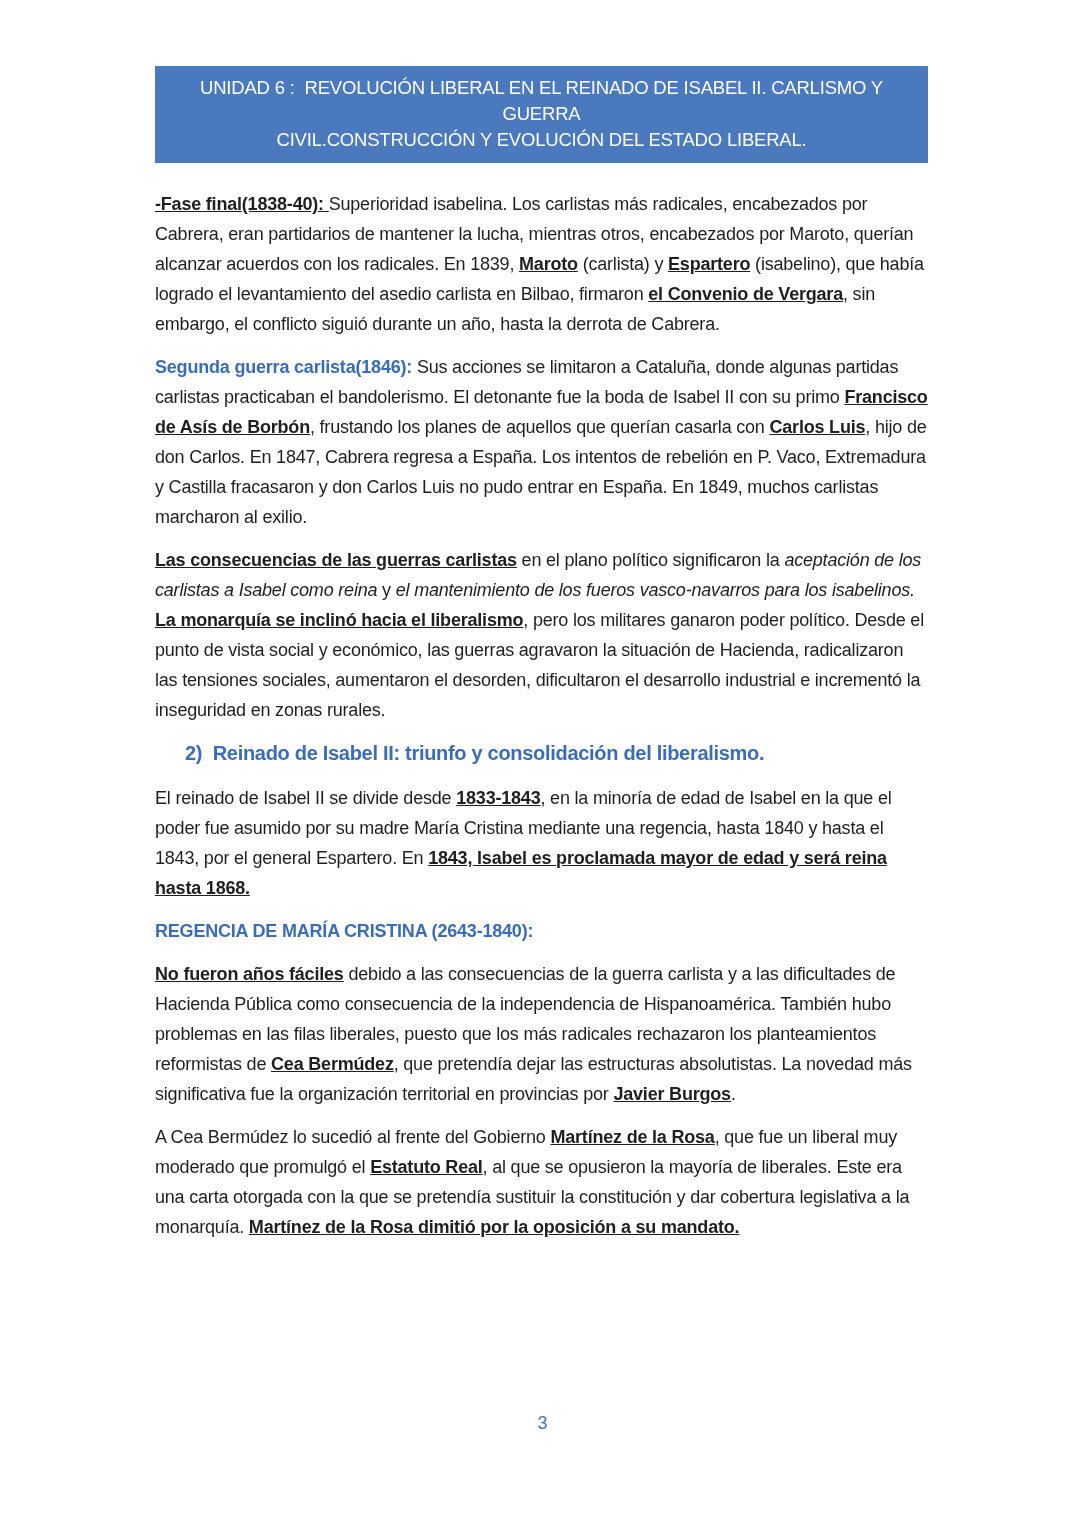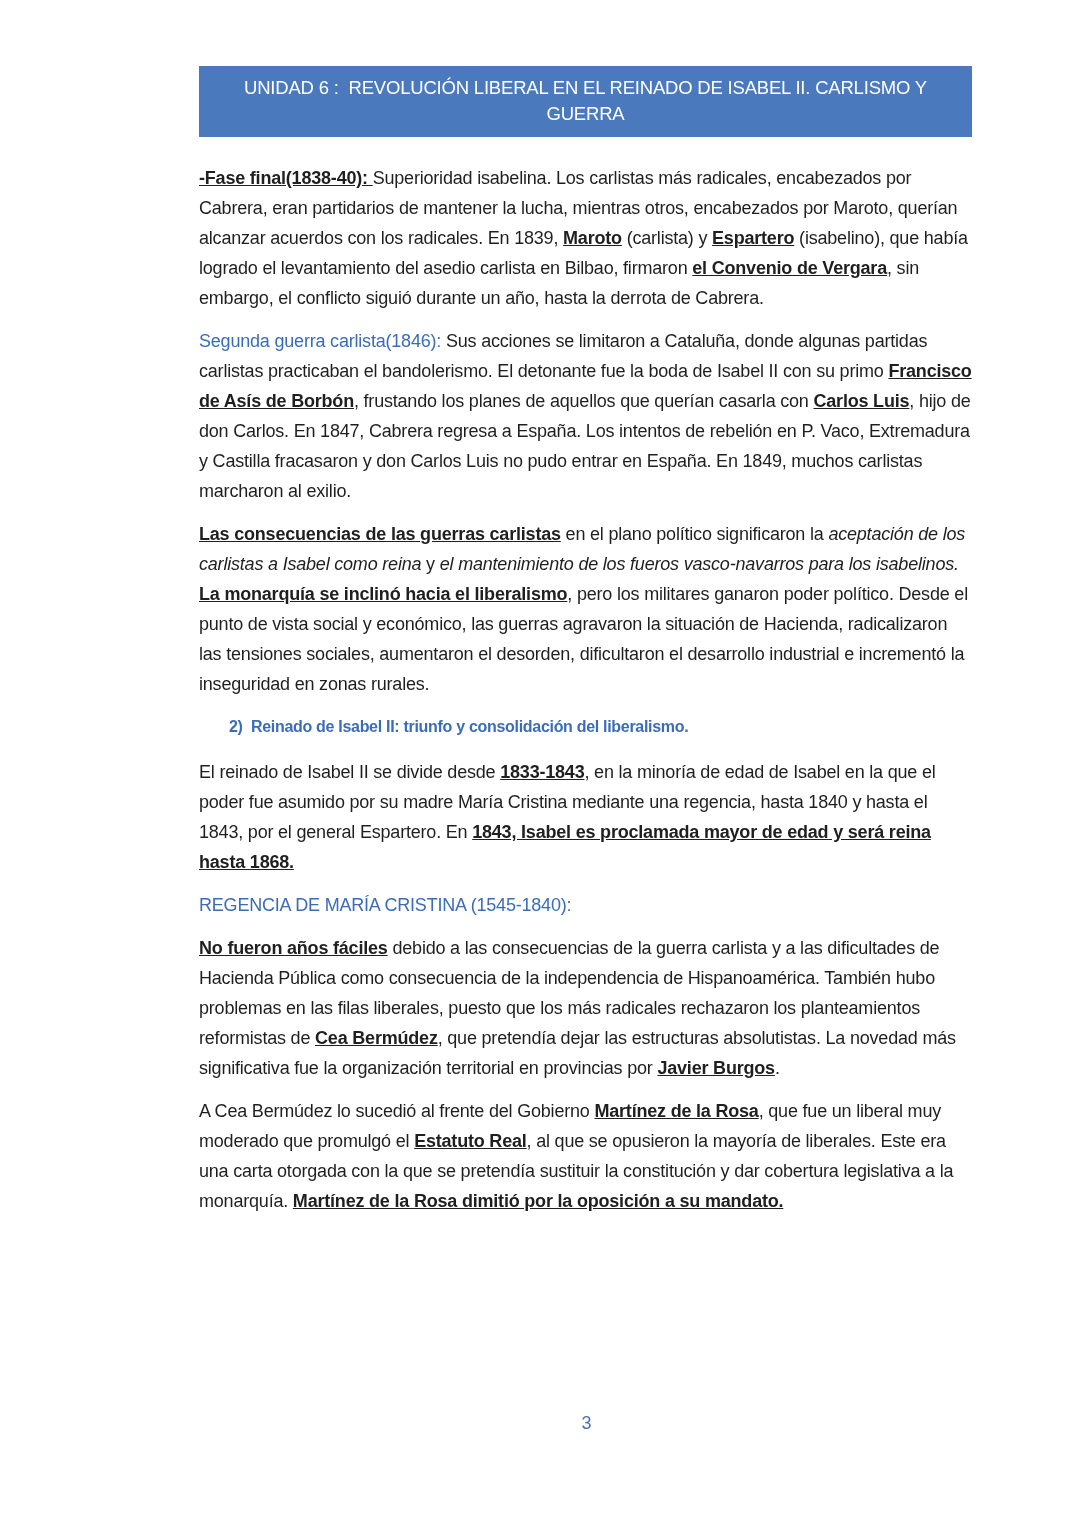--- a/index.html
+++ b/index.html
@@ -18,21 +18,20 @@
     width: 1080px;
     height: 1527px;
     position: relative;
     font-family: "Liberation Sans", sans-serif;
     color: var(--body-text, #1F1F1F);
   }
   .page {
     position: absolute;
     inset: 0;
     padding: 66px 150px 0 155px;
-    margin-left: 44px;
   }
   .header-box {
     width: 773px;
     background: var(--header-bg, #4A79BE);
     color: #ffffff;
     text-align: center;
     padding: 9px 24px 10px 24px;
     font-size: 18.5px;
     line-height: 26px;
     letter-spacing: -0.2px;
@@ -44,55 +43,56 @@
     font-size: 18px;
     line-height: 30px;
     letter-spacing: -0.2px;
   }
   .block {
     margin: 0 0 13px 0;
   }
   .block-h2 {
     color: var(--heading-blue, #3A6CB8);
     font-weight: 700;
-    font-size: 16px;
+    font-size: 20px;
     letter-spacing: -0.3px;
     padding-left: 30px;
     margin: 6px 0 15px 0;
     white-space: nowrap;
   }
   .run-b { font-weight: 700; text-decoration: underline; }
   .run-i { font-style: italic; }
-  .run-bb { font-weight: 400; color: var(--heading-blue, #3A6CB8); }
+  .run-bb { font-weight: 700; color: var(--heading-blue, #3A6CB8); }
   .footer {
     position: absolute;
     left: 155px;
     top: 1410px;
     width: 775px;
     text-align: center;
     color: var(--page-number-blue, #4A72B0);
     font-size: 18px;
     line-height: 26px;
   }
 </style>
 </head>
 <body>
 
 <div class="page">
 
   <div class="header-box">
     <span class="hline">UNIDAD 6 :&nbsp; REVOLUCIÓN LIBERAL EN EL REINADO DE ISABEL II. CARLISMO Y GUERRA</span>
+    <span class="hline">CIVIL.CONSTRUCCIÓN Y EVOLUCIÓN DEL ESTADO LIBERAL.</span>
   </div>
 
   <div class="doc-body">
       <p class="block block-p"><span class="run-b">-Fase final(1838-40): </span><span class="run">Superioridad isabelina. Los carlistas más radicales, encabezados por Cabrera, eran partidarios de mantener la lucha, mientras otros, encabezados por Maroto, querían alcanzar acuerdos con los radicales. En 1839, </span><span class="run-b">Maroto</span><span class="run"> (carlista) y </span><span class="run-b">Espartero</span><span class="run"> (isabelino), que había logrado el levantamiento del asedio carlista en Bilbao, firmaron </span><span class="run-b">el Convenio de Vergara</span><span class="run">, sin embargo, el conflicto siguió durante un año, hasta la derrota de Cabrera.</span></p>
       <p class="block block-p"><span class="run-bb">Segunda guerra carlista(1846): </span><span class="run">Sus acciones se limitaron a Cataluña, donde algunas partidas carlistas practicaban el bandolerismo. El detonante fue la boda de Isabel II con su primo </span><span class="run-b">Francisco de Asís de Borbón</span><span class="run">, frustando los planes de aquellos que querían casarla con </span><span class="run-b">Carlos Luis</span><span class="run">, hijo de don Carlos. En 1847, Cabrera regresa a España. Los intentos de rebelión en P. Vaco, Extremadura y Castilla fracasaron y don Carlos Luis no pudo entrar en España. En 1849, muchos carlistas marcharon al exilio.</span></p>
       <p class="block block-p"><span class="run-b">Las consecuencias de las guerras carlistas</span><span class="run"> en el plano político significaron la </span><span class="run-i">aceptación de los carlistas a Isabel como reina</span><span class="run"> y </span><span class="run-i">el mantenimiento de los fueros vasco-navarros para los isabelinos.</span><span class="run"> </span><span class="run-b">La monarquía se inclinó hacia el liberalismo</span><span class="run">, pero los militares ganaron poder político. Desde el punto de vista social y económico, las guerras agravaron la situación de Hacienda, radicalizaron las tensiones sociales, aumentaron el desorden, dificultaron el desarrollo industrial e incrementó la inseguridad en zonas rurales.</span></p>
       <p class="block block-h2"><span class="run">2)&nbsp; Reinado de Isabel II: triunfo y consolidación del liberalismo.</span></p>
       <p class="block block-p"><span class="run">El reinado de Isabel II se divide desde </span><span class="run-b">1833-1843</span><span class="run">, en la minoría de edad de Isabel en la que el poder fue asumido por su madre María Cristina mediante una regencia, hasta 1840 y hasta el 1843, por el general Espartero. En </span><span class="run-b">1843, Isabel es proclamada mayor de edad y será reina hasta 1868.</span></p>
-      <p class="block block-p"><span class="run-bb">REGENCIA DE MARÍA CRISTINA (1545-1840):</span></p>
+      <p class="block block-p"><span class="run-bb">REGENCIA DE MARÍA CRISTINA (2643-1840):</span></p>
       <p class="block block-p"><span class="run-b">No fueron años fáciles</span><span class="run"> debido a las consecuencias de la guerra carlista y a las dificultades de Hacienda Pública como consecuencia de la independencia de Hispanoamérica. También hubo problemas en las filas liberales, puesto que los más radicales rechazaron los planteamientos reformistas de </span><span class="run-b">Cea Bermúdez</span><span class="run">, que pretendía dejar las estructuras absolutistas. La novedad más significativa fue la organización territorial en provincias por </span><span class="run-b">Javier Burgos</span><span class="run">.</span></p>
       <p class="block block-p"><span class="run">A Cea Bermúdez lo sucedió al frente del Gobierno </span><span class="run-b">Martínez de la Rosa</span><span class="run">, que fue un liberal muy moderado que promulgó el </span><span class="run-b">Estatuto Real</span><span class="run">, al que se opusieron la mayoría de liberales. Este era una carta otorgada con la que se pretendía sustituir la constitución y dar cobertura legislativa a la monarquía. </span><span class="run-b">Martínez de la Rosa dimitió por la oposición a su mandato.</span></p>
     </div>
 
   <div class="footer">3</div>
 
 </div>
 
 </body></html>

